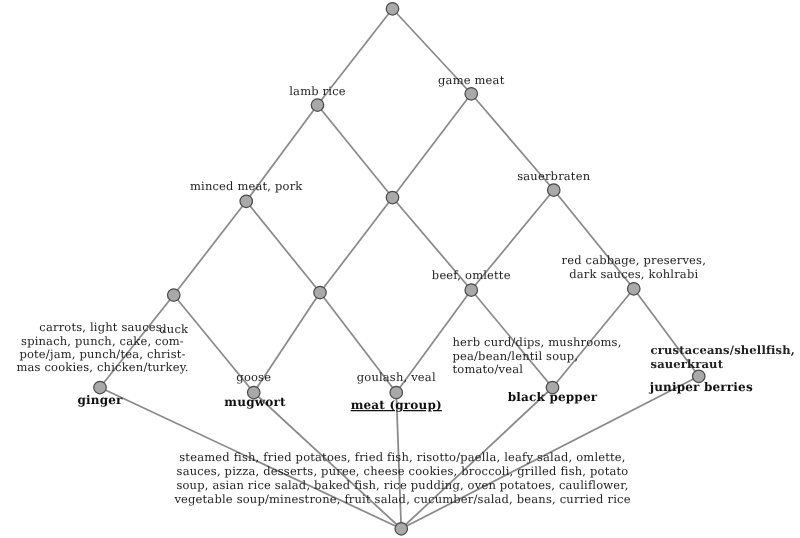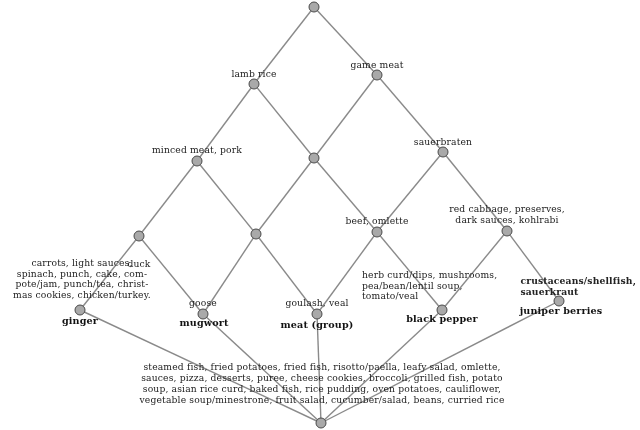--- a/index.html
+++ b/index.html
@@ -66,39 +66,39 @@
   <div>spinach, punch, cake, com-</div>
   <div>pote/jam, punch/tea, christ-</div>
   <div>mas cookies, chicken/turkey.</div>
 </div>
 <div class="lbl c bold" style="left:80px; top:316px;">ginger</div>
 
 <div class="lbl c" style="left:203px; top:298px;">goose</div>
 <div class="lbl c bold" style="left:204px; top:318px;">mugwort</div>
 
 <div class="lbl c" style="left:317px; top:298px;">goulash, veal</div>
-<div class="lbl c bold" style="left:317px; top:320px;">meat (group)</div>
+<div class="lbl c bold" style="left:317px; top:320px;text-decoration:underline;">meat (group)</div>
 
 <div class="lbl" style="left:362px; top:270px;">
   <div>herb curd/dips, mushrooms,</div>
   <div>pea/bean/lentil soup,</div>
   <div>tomato/veal</div>
 </div>
 <div class="lbl c bold" style="left:442px; top:314px;">black pepper</div>
 
 <div class="lbl r" style="right:4px; top:276px;">
   <div>crustaceans/shellfish,</div>
   <div>sauerkraut</div>
 </div>
 <div class="lbl c bold" style="left:561px; top:306px;">juniper berries</div>
 
 <div class="lbl c block" style="left:322px; top:361px; line-height:11px;">
   <div>steamed fish, fried potatoes, fried fish, risotto/paella, leafy salad, omlette,</div>
   <div>sauces, pizza, desserts, puree, cheese cookies, broccoli, grilled fish, potato</div>
-  <div>soup, asian rice curd, baked fish, rice pudding, oven potatoes, cauliflower,</div>
+  <div>soup, asian rice salad, baked fish, rice pudding, oven potatoes, cauliflower,</div>
   <div>vegetable soup/minestrone, fruit salad, cucumber/salad, beans, curried rice</div>
 </div>
 
 <div class="node" style="left:314px; top:7px;"></div>
 <div class="node" style="left:254px; top:84px;"></div>
 <div class="node" style="left:377px; top:75px;"></div>
 <div class="node" style="left:197px; top:161px;"></div>
 <div class="node" style="left:314px; top:158px;"></div>
 <div class="node" style="left:443px; top:152px;"></div>
 <div class="node" style="left:139px; top:236px;"></div>

